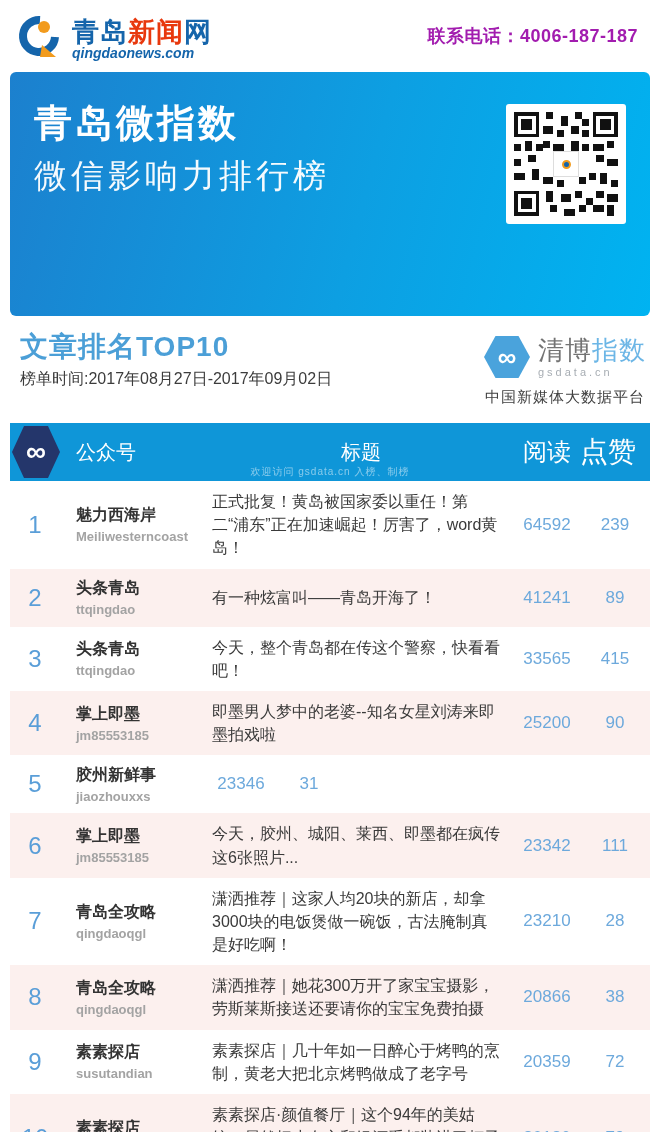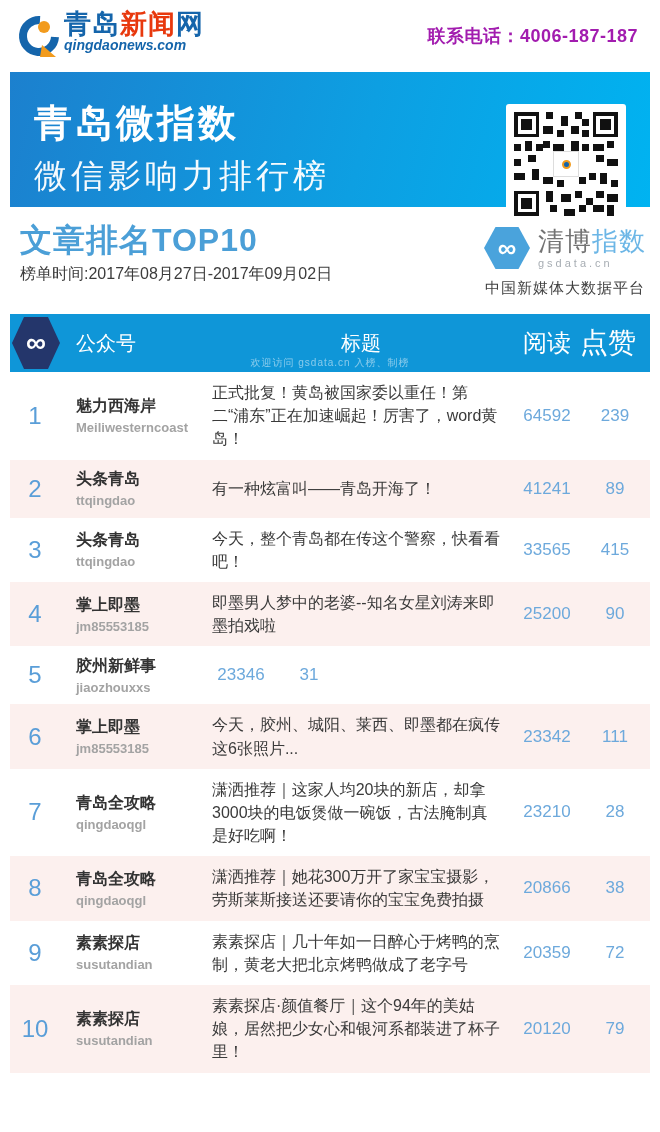--- a/index.html
+++ b/index.html
@@ -2,50 +2,50 @@
 <html><head>
 <meta charset="utf-8">
 <style>
   * { margin:0; padding:0; box-sizing:border-box; }
   html,body { width:660px; height:1132px; overflow:hidden; background:#fff;
     font-family:"Liberation Sans","DejaVu Sans",sans-serif; }
 
   
   .topbar { height:72px; display:flex; align-items:center; justify-content:space-between;
     padding:0 22px 0 18px; background:#fff; }
-  .brand { display:flex; gap:0; }
+  .brand { display:flex; align-items:flex-end; gap:8px; }
   .brand-mark { width:46px; height:50px; position:relative; }
   .brand-text-cn { font-size:27px; font-weight:bold; color:#1565ab; letter-spacing:1px; line-height:1; }
   .brand-text-cn .hot { color:#e8380d; }
   .brand-text-en { font-size:14px; font-weight:bold; font-style:italic; color:#1565ab; line-height:1.1; }
   .contact { font-size:18px; font-weight:bold; color:#a21caf; letter-spacing:.5px; }
 
   
-  .banner { margin:0 10px; height:135px; position:relative; color:#fff;
+  .banner { margin:0 10px; height:244px; position:relative; color:#fff;
     background:linear-gradient(105deg,#1c80ce 0%,#0d9fe2 55%,#00b3f1 100%);
-    padding:30px 0 0 24px; }
+    padding:30px 0 0 24px;border-radius:6px; }
   .banner-title { font-size:38px; font-weight:bold; letter-spacing:3px; line-height:1.15; }
   .banner-sub { font-size:33px; font-weight:300; letter-spacing:4px; margin-top:8px; opacity:.96; }
   .banner-src-row { margin-top:14px; display:flex; align-items:center; gap:14px; }
   .banner-src { font-size:20px; letter-spacing:1px; }
   .badge-pill { font-size:18px; padding:3px 16px; border:2px solid rgba(255,255,255,.9);
     border-radius:18px; letter-spacing:2px; }
   .qr-box { position:absolute; right:24px; top:32px; width:120px; height:120px;
     background:#fff; border-radius:3px; display:flex; align-items:center; justify-content:center; }
   .qr-box svg { display:block; }
   .qr-center { position:absolute; width:26px; height:26px; background:#fff;
     border:1px solid #ddd; left:47px; top:47px; display:flex; flex-direction:column;
     align-items:center; justify-content:center; font-size:9px; font-weight:bold; color:#1565ab; }
   .qr-center .dot { width:9px; height:9px; border-radius:50%; background:#1565ab;
     border:2px solid #f29b1d; }
 
   
   .section { height:107px; display:flex; justify-content:space-between; align-items:flex-start;
     padding:16px 14px 0 20px; }
-  .sec-title { font-size:32px; font-weight:bold; color:#4b9fd7; letter-spacing:1px; line-height:1.1; }
+  .sec-title { font-size:28px; font-weight:bold; color:#4b9fd7; letter-spacing:1px; line-height:1.1; }
   .sec-period { font-size:16px; color:#3c3c3c; margin-top:6px; }
   .qb { text-align:center; margin-top:4px; }
   .qb-top { display:flex; align-items:center; gap:8px; }
   .hexagon { width:46px; height:42px; background:#4aa3dc; color:#fff;
     clip-path:polygon(25% 0,75% 0,100% 50%,75% 100%,25% 100%,0 50%);
     display:flex; align-items:center; justify-content:center;
     font-size:26px; font-weight:bold; }
   .qb-words { text-align:left; }
   .qb-name { font-size:26px; line-height:1; letter-spacing:1px; }
   .qb-name .g1 { color:#737373; } .qb-name .g2 { color:#6cb6e6; }

